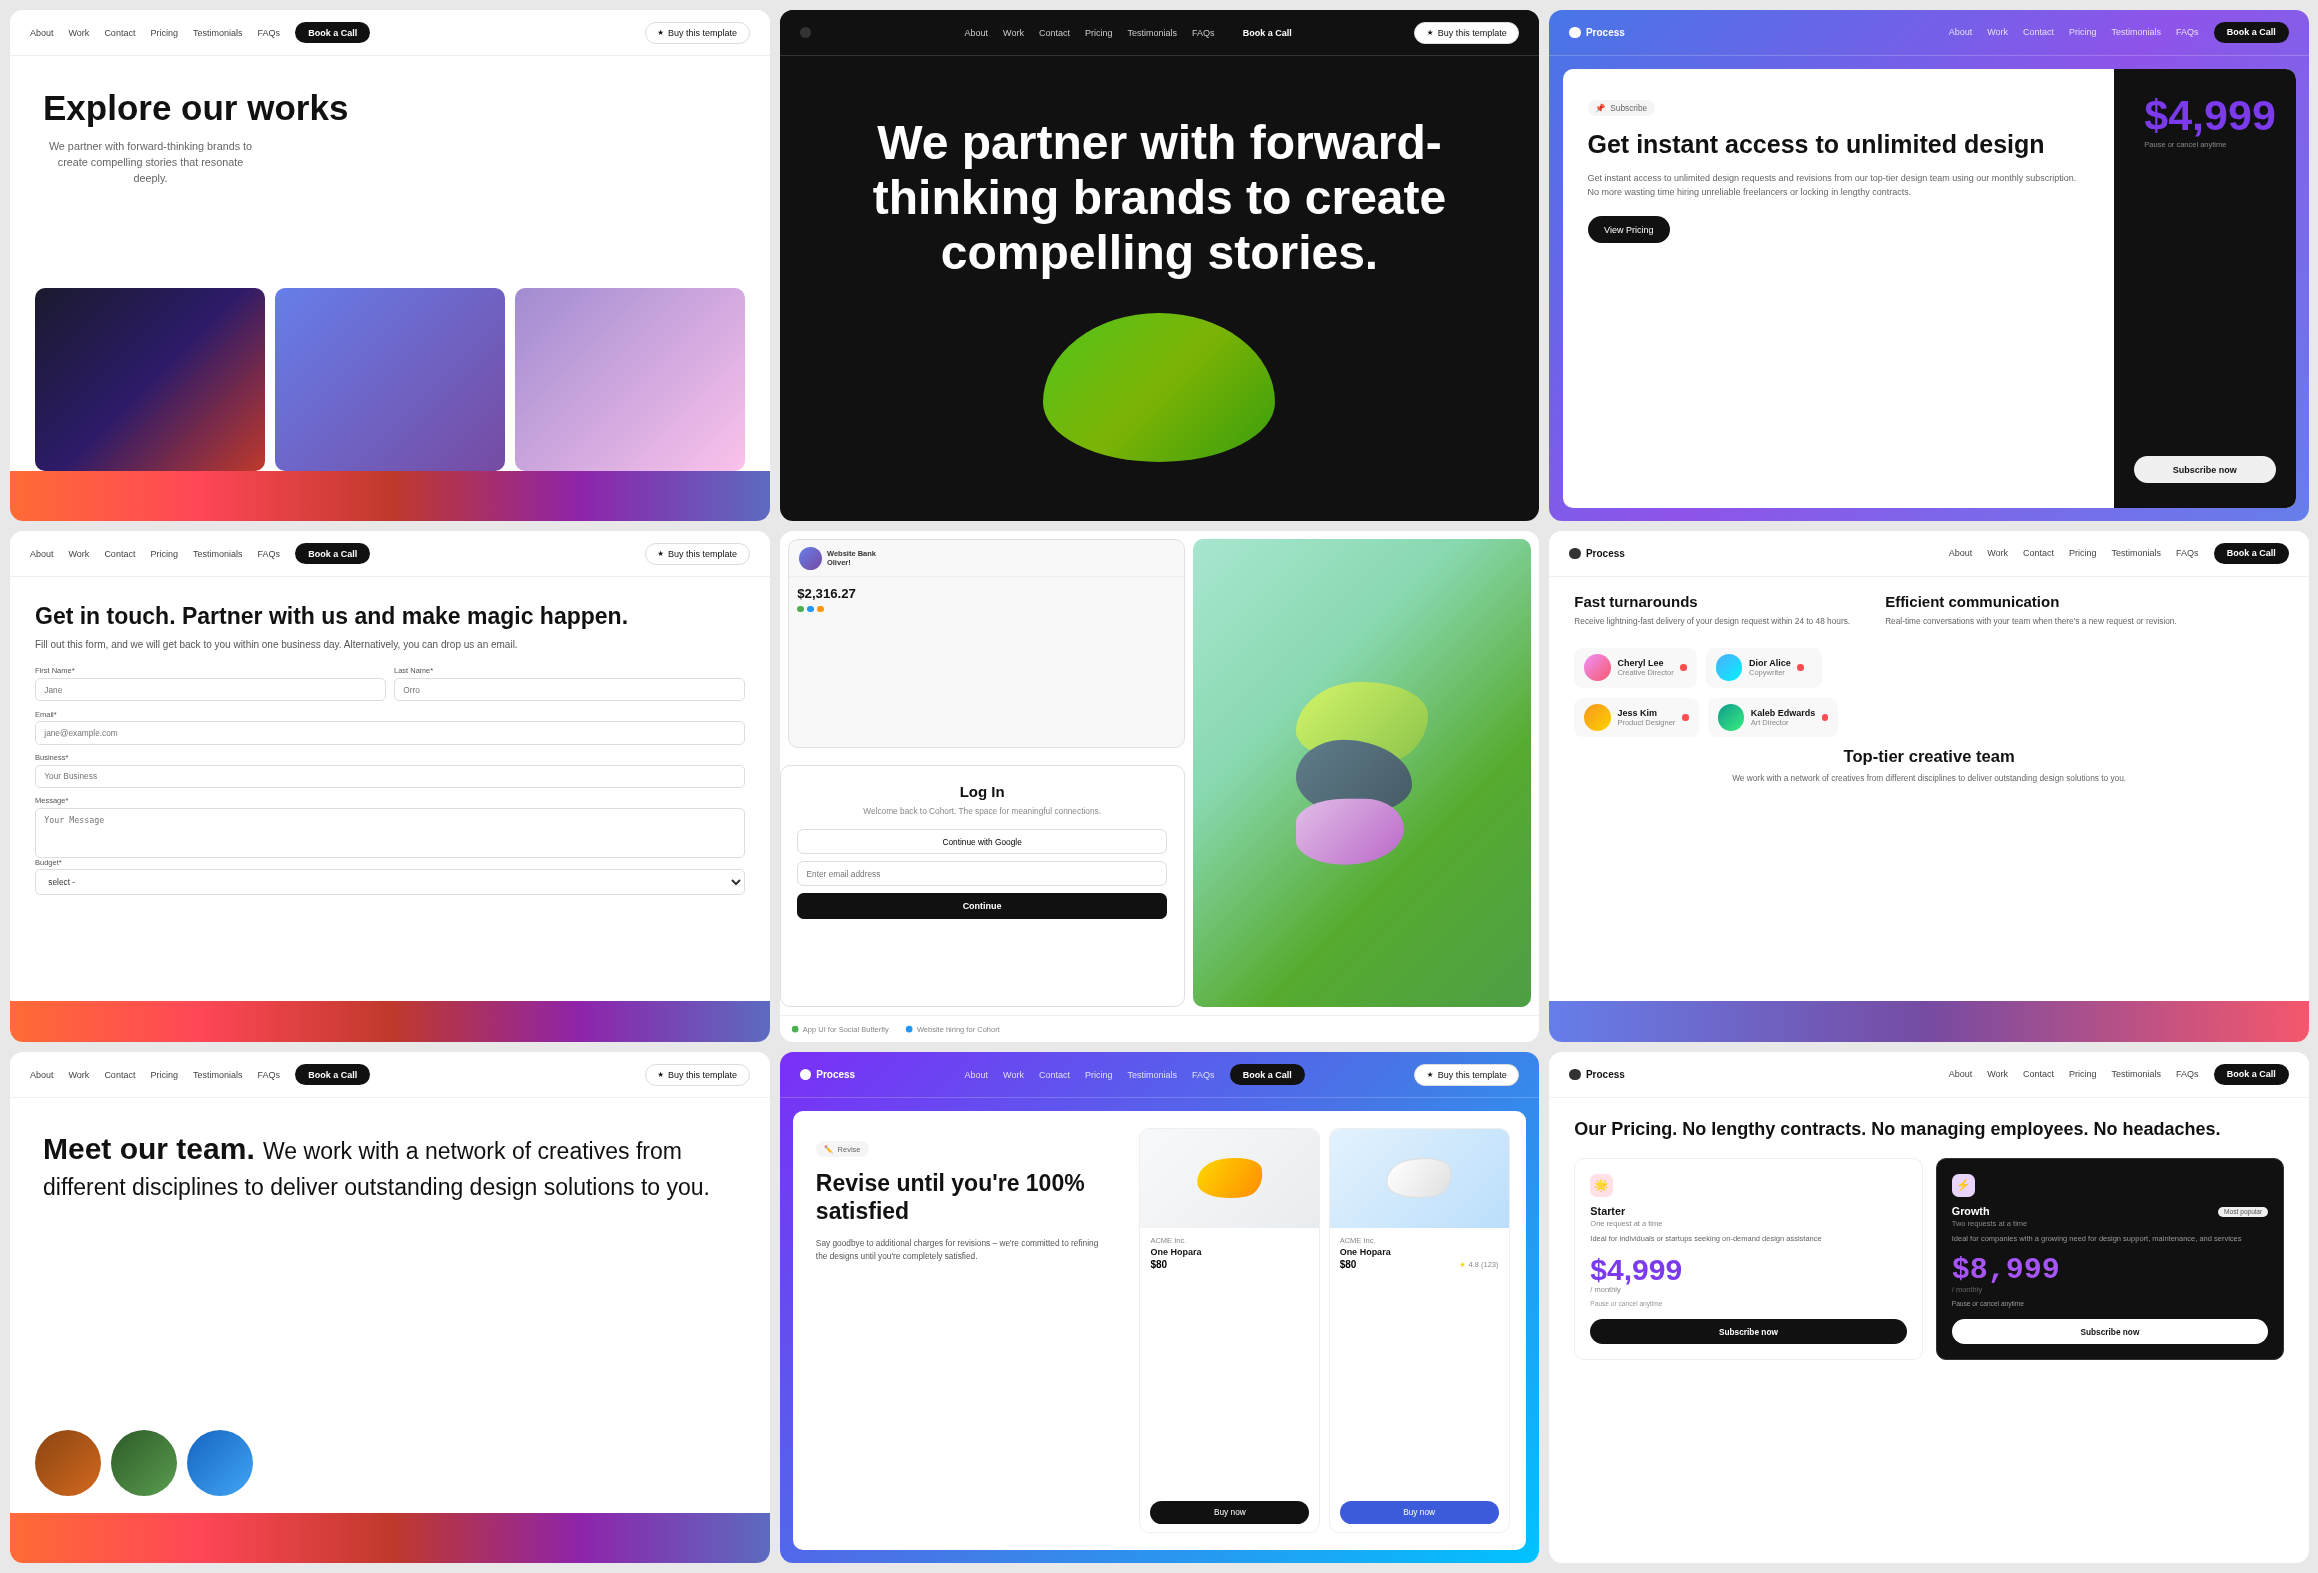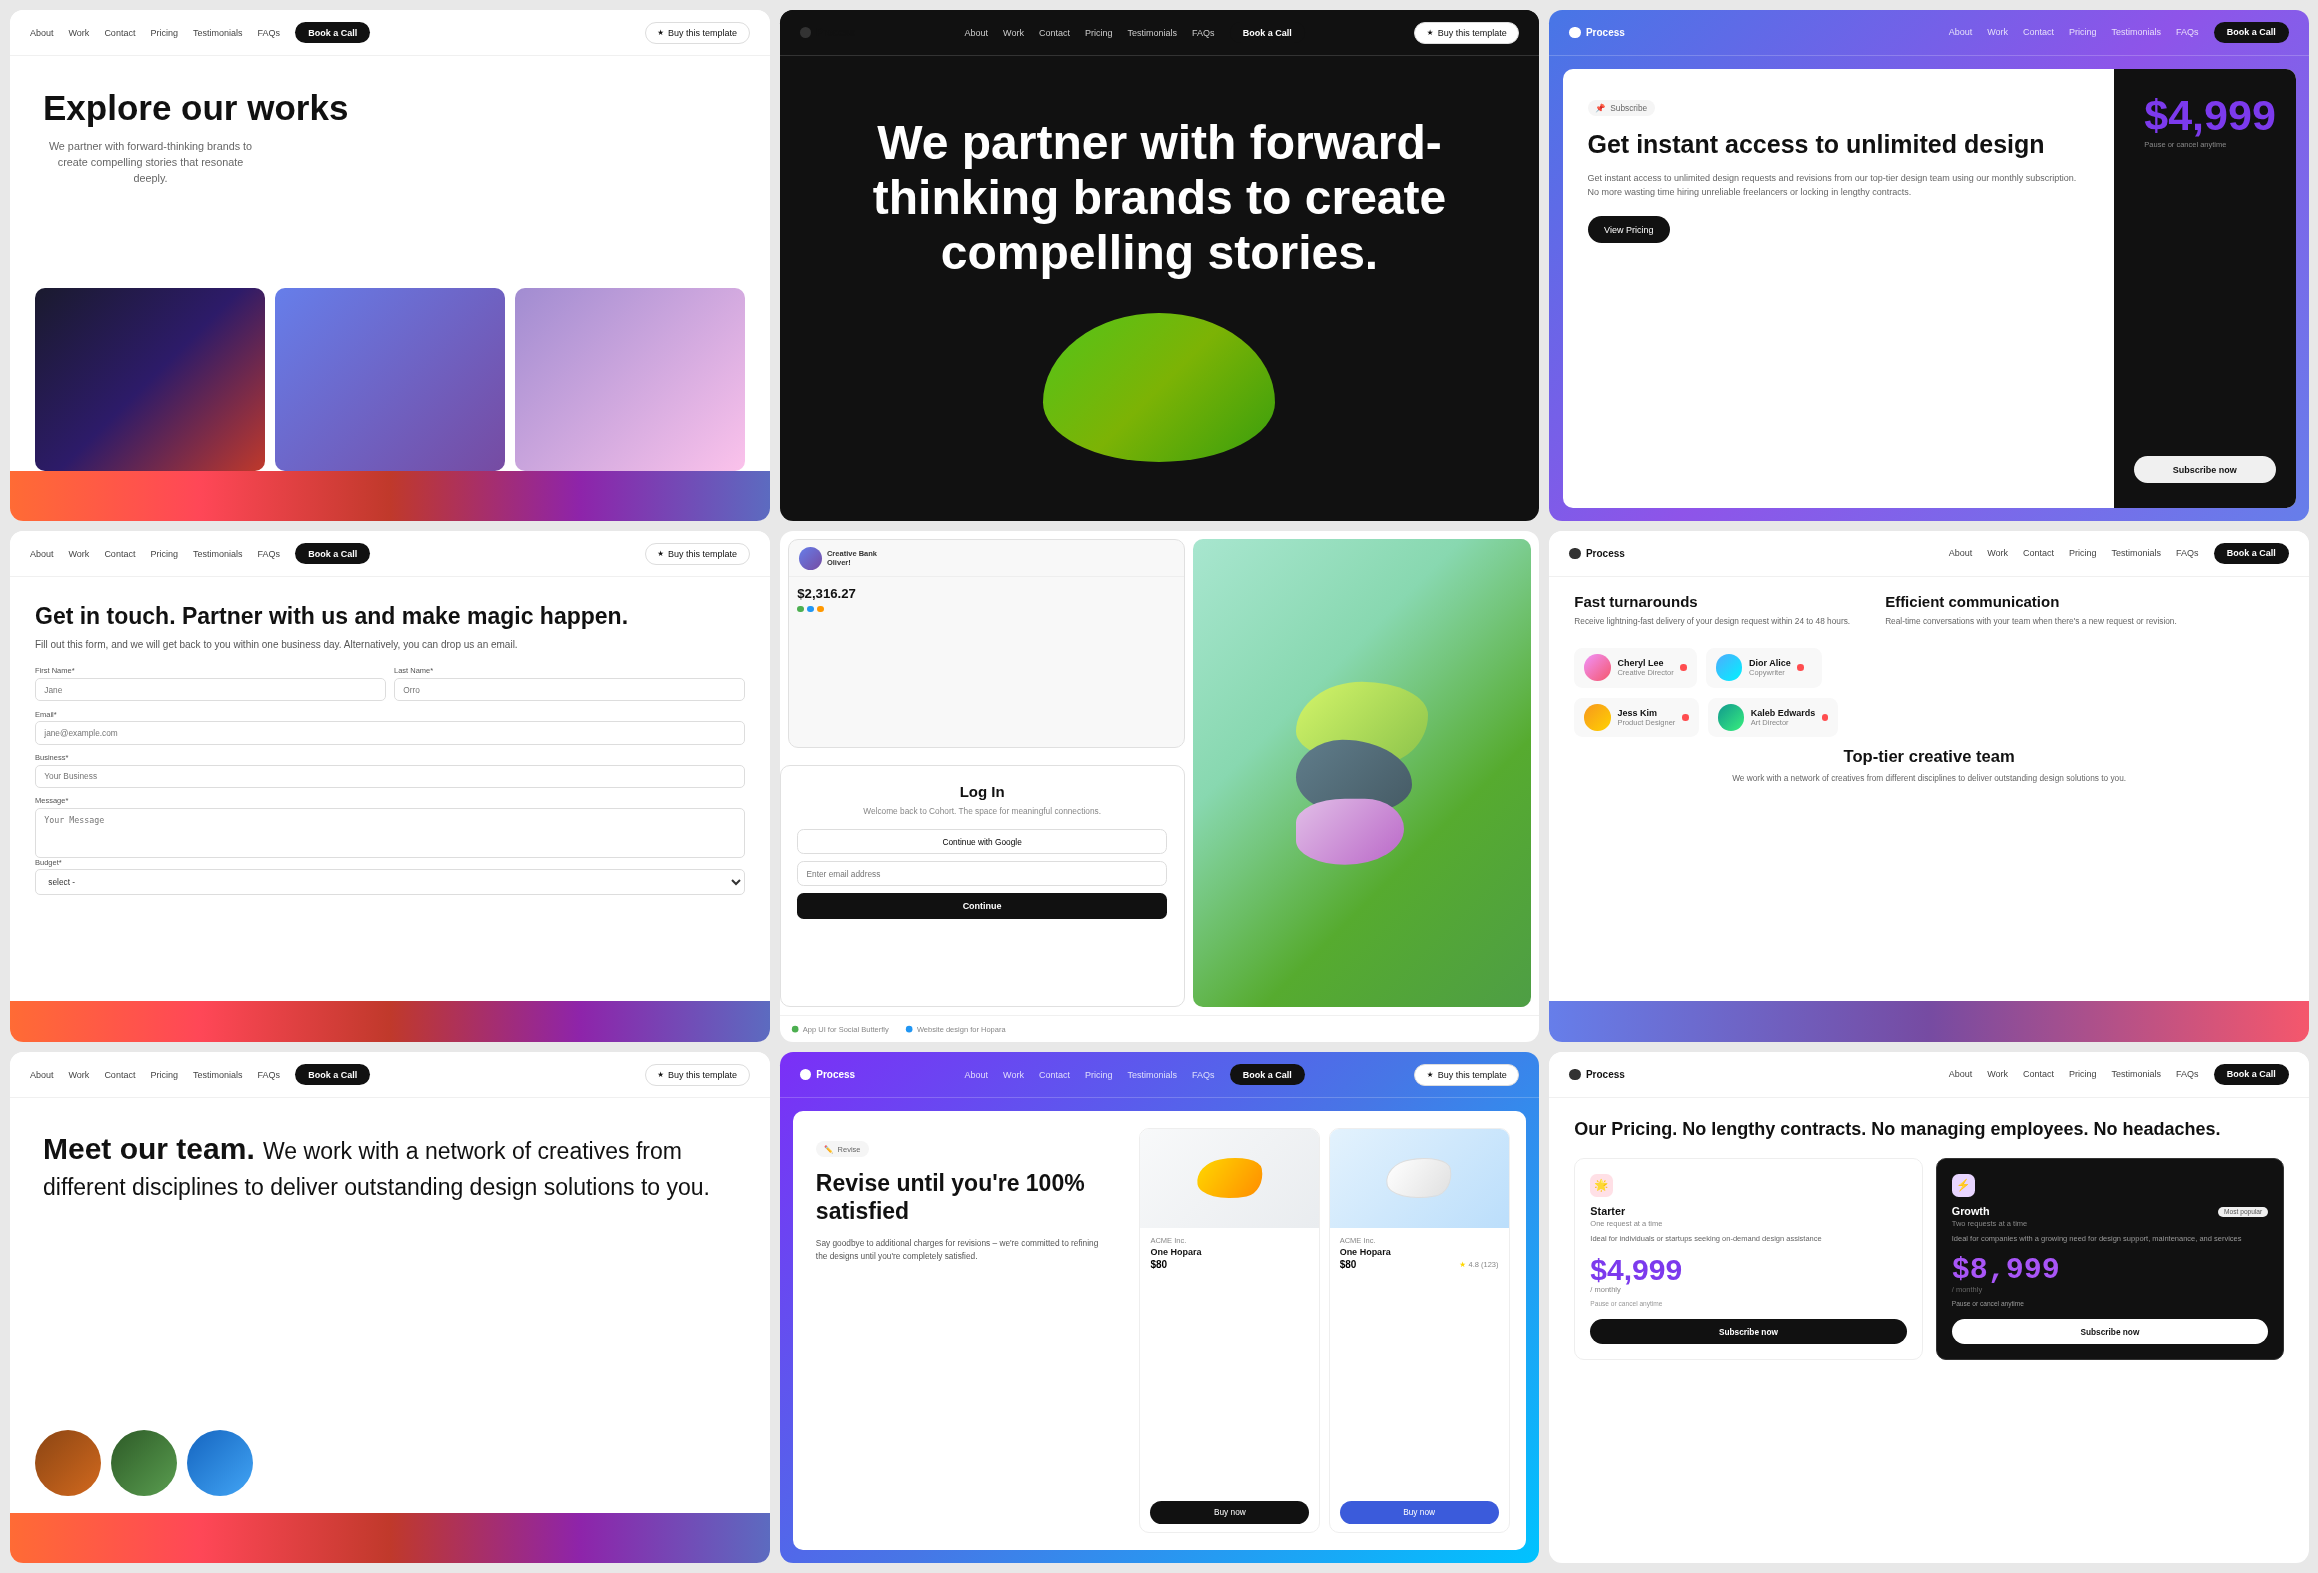--- a/index.html
+++ b/index.html
@@ -849,21 +849,21 @@
   <div class="bottom-gradient"></div>
 </div>
 
 <div class="card card-5">
   <div class="screenshots-area">
     <div class="screenshot-left">
       <div class="app-screen">
         <div class="app-screen-header">
           <div class="avatar-circle"></div>
           <div>
-            <div>Creative Bank</div>
+            <div>Website Bank</div>
             <div>Oliver!</div>
           </div>
         </div>
         <div class="app-screen-content">
           <div class="app-stat">$2,316.27</div>
           <div style="display:flex; gap:3.3px;">
             <div style="width:6.6px;height:6.6px;border-radius:50%;background:#4CAF50;"></div>
             <div style="width:6.6px;height:6.6px;border-radius:50%;background:#2196F3;"></div>
             <div style="width:6.6px;height:6.6px;border-radius:50%;background:#FF9800;"></div>
           </div>
@@ -889,21 +889,21 @@
     <span>
       <svg width="8.3" height="8.3" viewBox="0 0 10 10">
           <circle cx="5" cy="5" r="4" fill="#4CAF50"></circle>
         </svg>
       <span>App UI for Social Butterfly</span>
     </span>
     <span>
       <svg width="8.3" height="8.3" viewBox="0 0 10 10">
           <circle cx="5" cy="5" r="4" fill="#2196F3"></circle>
         </svg>
-      <span>Website design for Hopara</span>
+      <span>Website hiring for Cohort</span>
     </span>
   </div>
 </div>
 
 <div class="card card-6">
   <div class="nav-bar">
     <div class="nav-logo">
       <span class="logo-dot"></span>
       <span>Process</span>
     </div>

